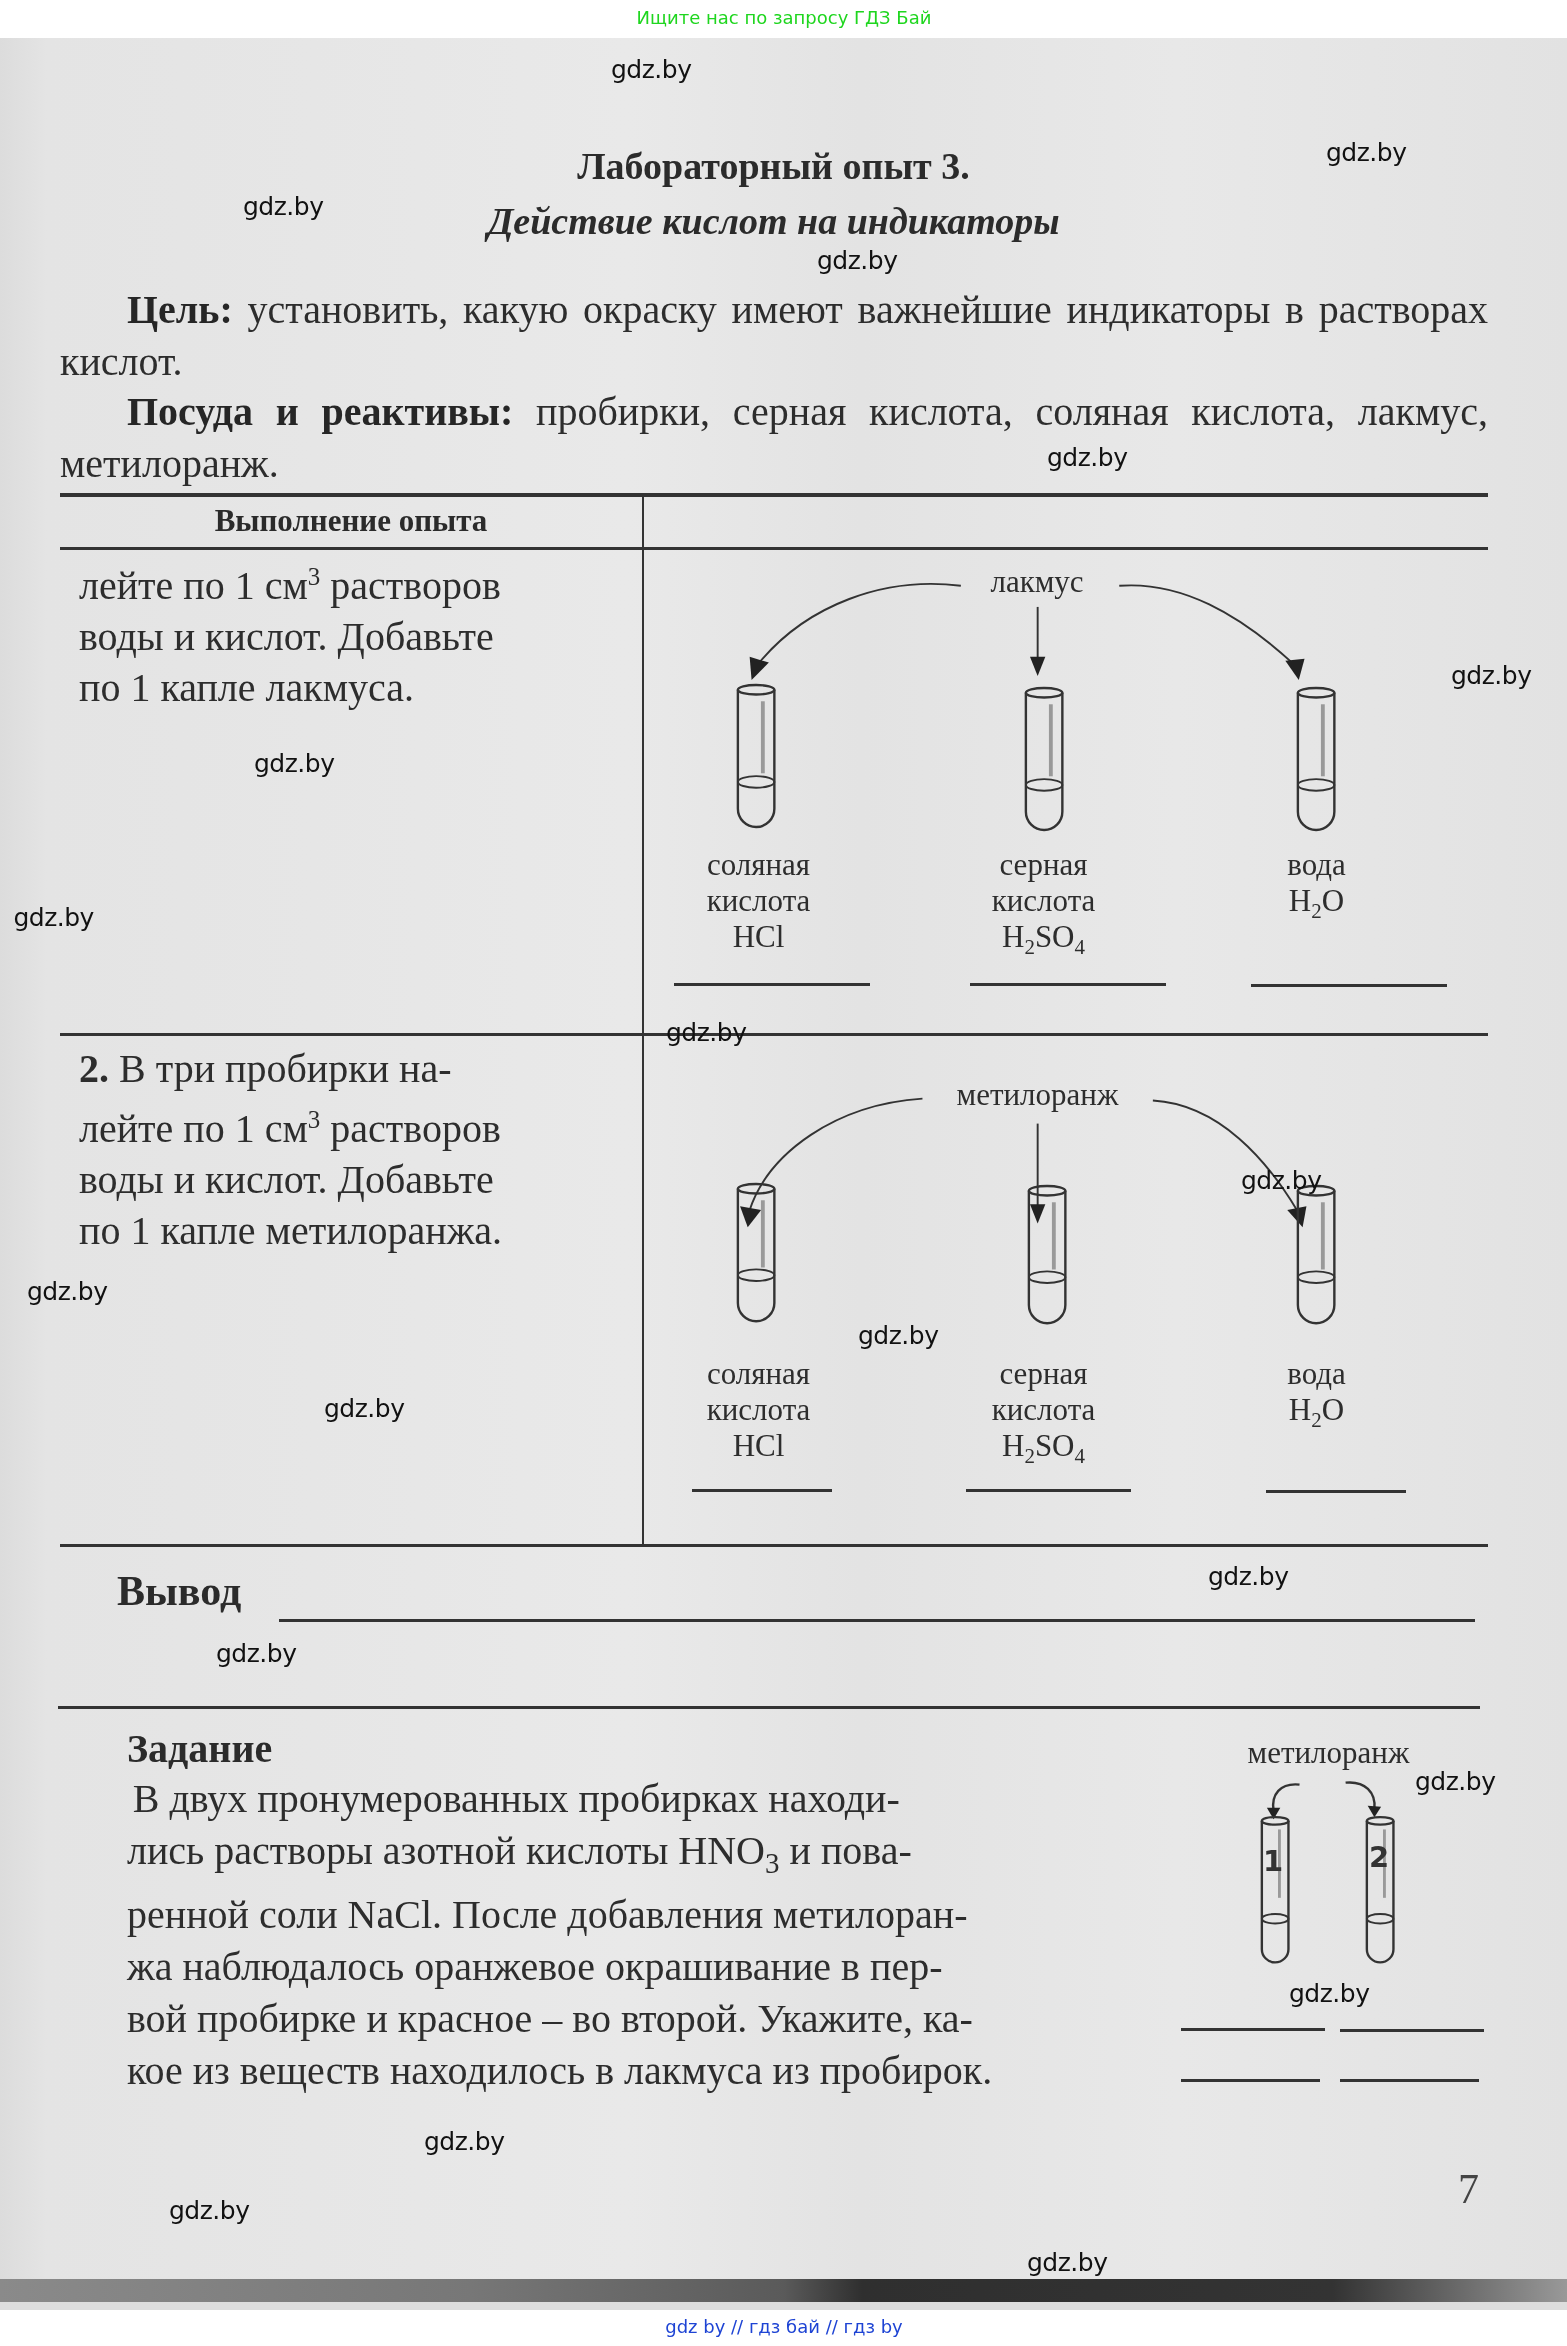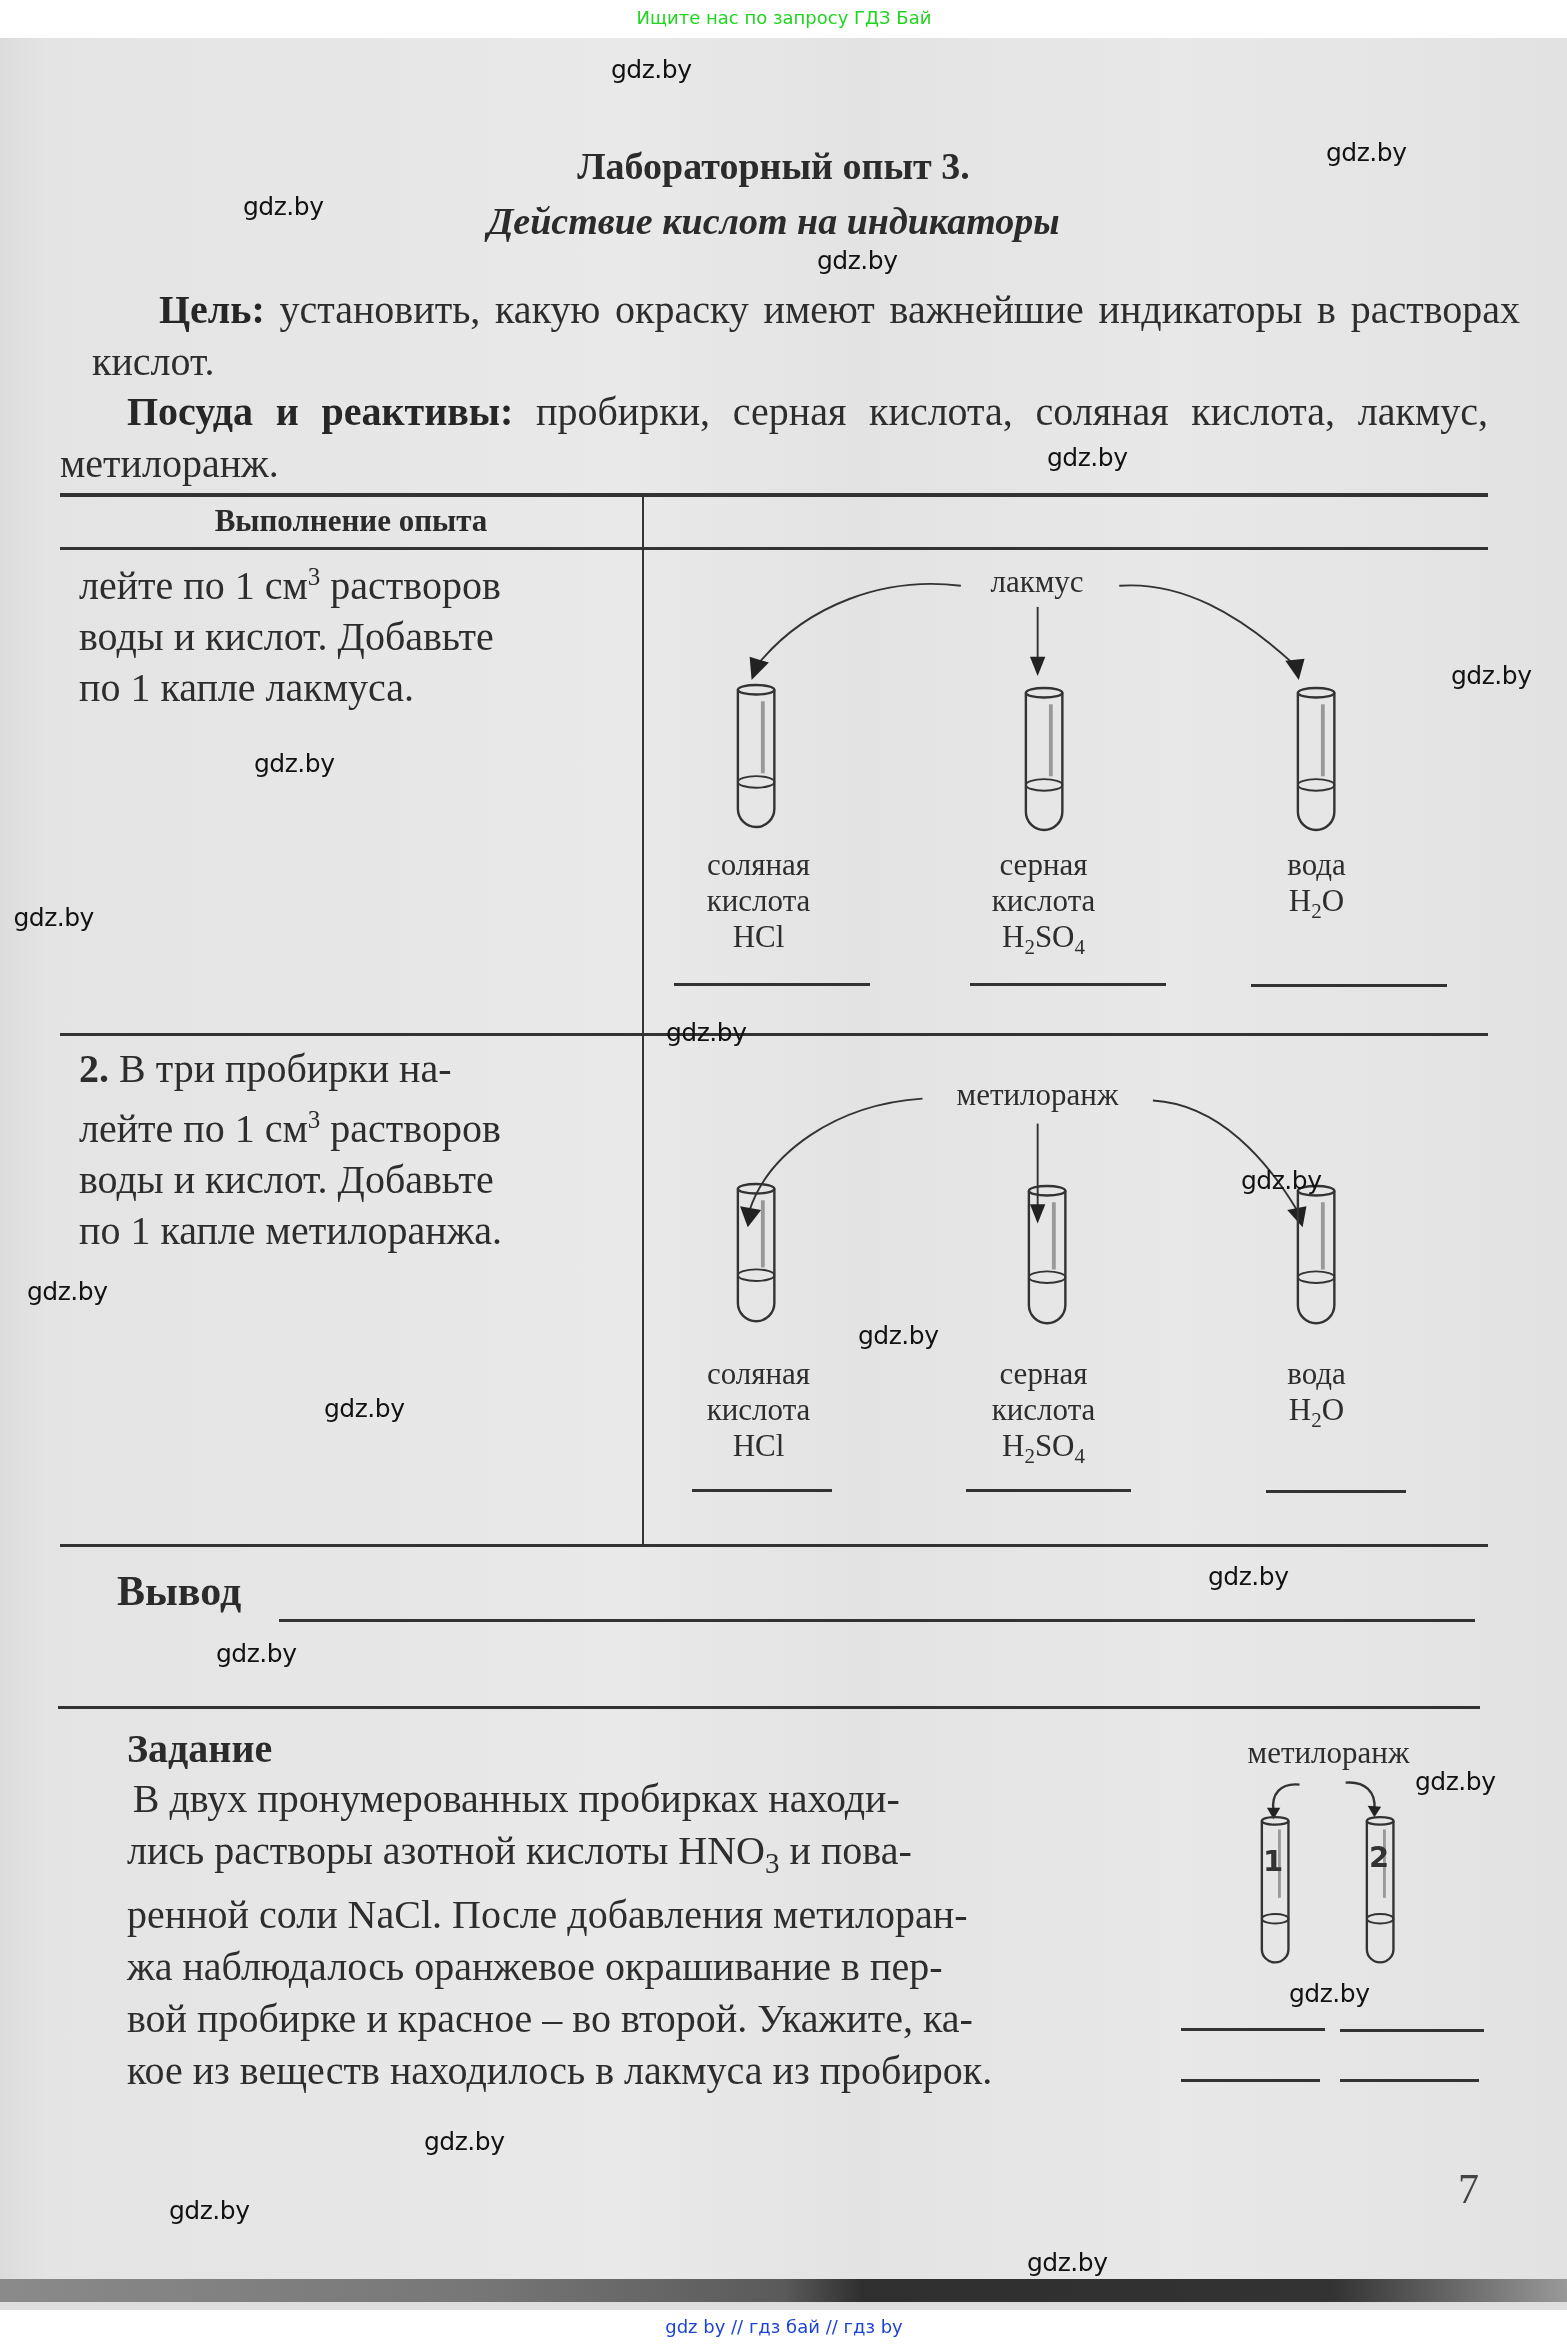--- a/index.html
+++ b/index.html
@@ -70,21 +70,21 @@
 
 <div class="topbar">
   <a>Ищите нас по запросу ГДЗ Бай</a>
 </div>
 
 <div class="page">
 
   <div class="abs title" style="top:106px;">Лабораторный опыт 3.</div>
   <div class="abs subtitle" style="top:161px;">Действие кислот на индикаторы</div>
 
-  <div class="abs para" style="left:60px; width:1428px; top:246px;margin-left:32px;">
+  <div class="abs para" style="left:60px; width:1428px; top:246px;">
     <span style="padding-left:67px"></span><b>Цель:</b>
     <span>установить, какую окраску имеют важнейшие индикаторы в растворах кислот.</span>
   </div>
 
   <div class="abs para" style="left:60px; width:1428px; top:348px;">
     <span style="padding-left:67px"></span><b>Посуда и реактивы:</b>
     <span>пробирки, серная кислота, соляная кислота, лакмус, метилоранж.</span>
   </div>
 
   <div class="hr" style="left:60px; top:455px; width:1428px; height:3.8px;"></div>

